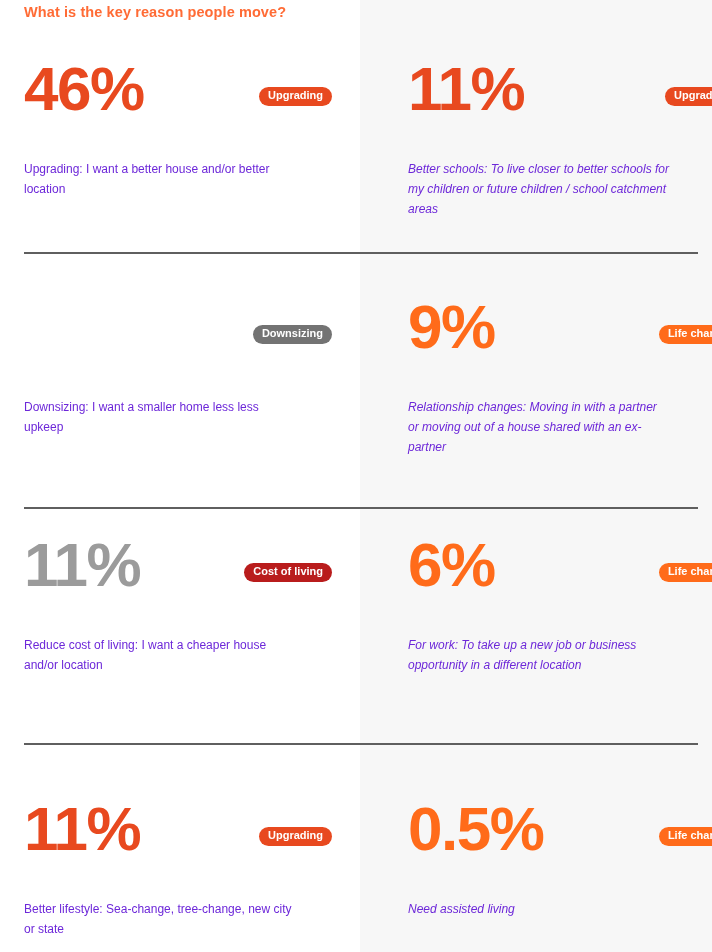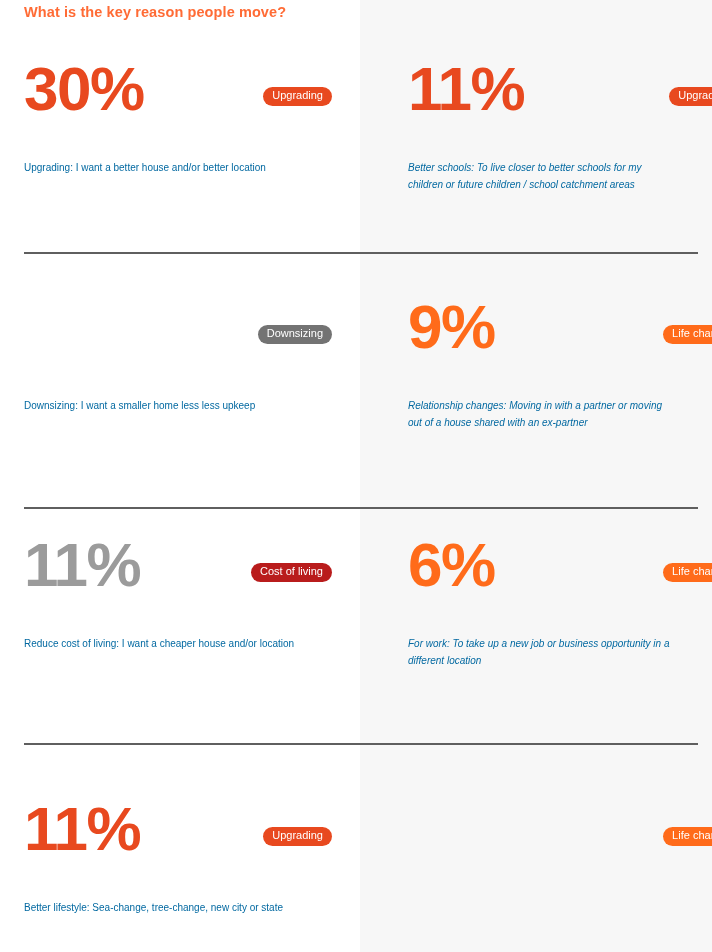--- a/index.html
+++ b/index.html
@@ -89,35 +89,35 @@
     letter-spacing: -1.5px;
   }
 
   .stat-badge {
     position: absolute;
     top: 15px;
     right: 22px;
     padding: 2px 9px 3px 9px;
     border-radius: 10px;
     font-size: 11px;
-    font-weight: normal;
+    font-weight: bold;
     color: #ffffff;
     line-height: 1.25;
     white-space: nowrap;
   }
   .col-right .stat-badge { right: 0px; }
 
   .stat-desc {
     position: absolute;
     left: 0;
     top: 88px;
     width: 276px;
-    font-size: 10px;
+    font-size: 12px;
     line-height: 1.65;
-    color: #0369a1;
+    color: #6d28d9;
   }
   .col-right .stat-desc { width: 262px; font-style: italic; }
 
   
   .tone-red    { color: #e8491f; }
   .tone-orange { color: #f5833c; }
   .tone-bright { color: #ff6b1a; }
   .tone-gray   { color: #9b9b9b; }
 
   .bg-red    { background: #e8491f; }
@@ -135,21 +135,21 @@
   <div class="content-layer">
 
     <div class="page-title">What is the key reason people move?</div>
 
     <div class="divider d1"></div>
     <div class="divider d2"></div>
     <div class="divider d3"></div>
 
     <div class="stat-card col-left row-1">
       <div class="stat-head">
-        <div class="stat-value tone-red">30%</div>
+        <div class="stat-value tone-red">46%</div>
         <div class="stat-badge bg-red">Upgrading</div>
       </div>
       <div class="stat-desc">Upgrading: I want a better house and/or better location</div>
     </div>
 
     <div class="stat-card col-right row-1">
       <div class="stat-head">
         <div class="stat-value tone-red">11%</div>
         <div class="stat-badge bg-red">Upgrading</div>
       </div>
@@ -190,18 +190,20 @@
     <div class="stat-card col-left row-4">
       <div class="stat-head">
         <div class="stat-value tone-red">11%</div>
         <div class="stat-badge bg-red">Upgrading</div>
       </div>
       <div class="stat-desc">Better lifestyle: Sea-change, tree-change, new city or state</div>
     </div>
 
     <div class="stat-card col-right row-4">
       <div class="stat-head">
+        <div class="stat-value tone-bright">0.5%</div>
         <div class="stat-badge bg-bright">Life change</div>
       </div>
+      <div class="stat-desc">Need assisted living</div>
     </div>
 
   </div>
 </div>
 
 </body></html>

